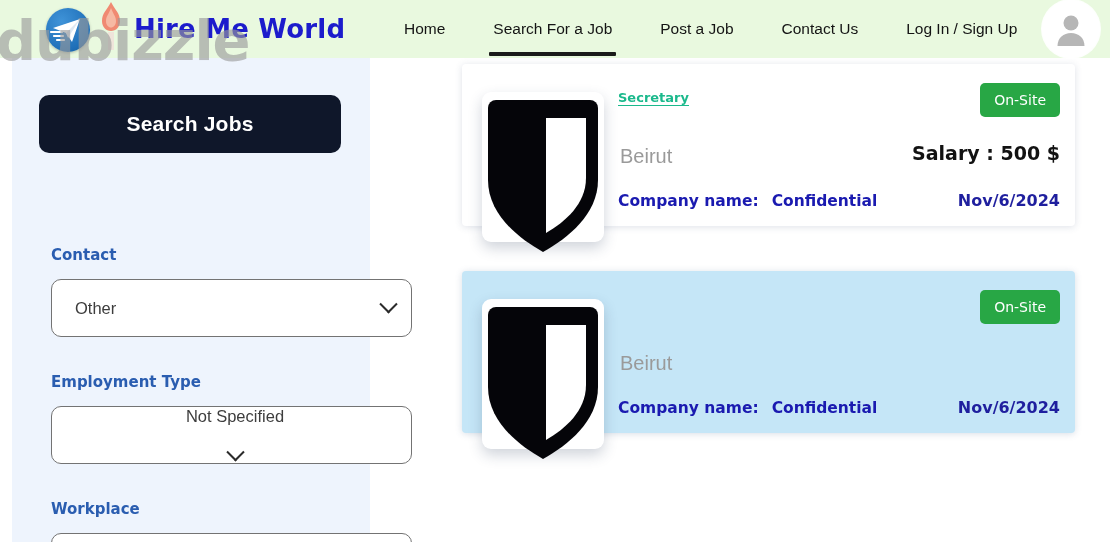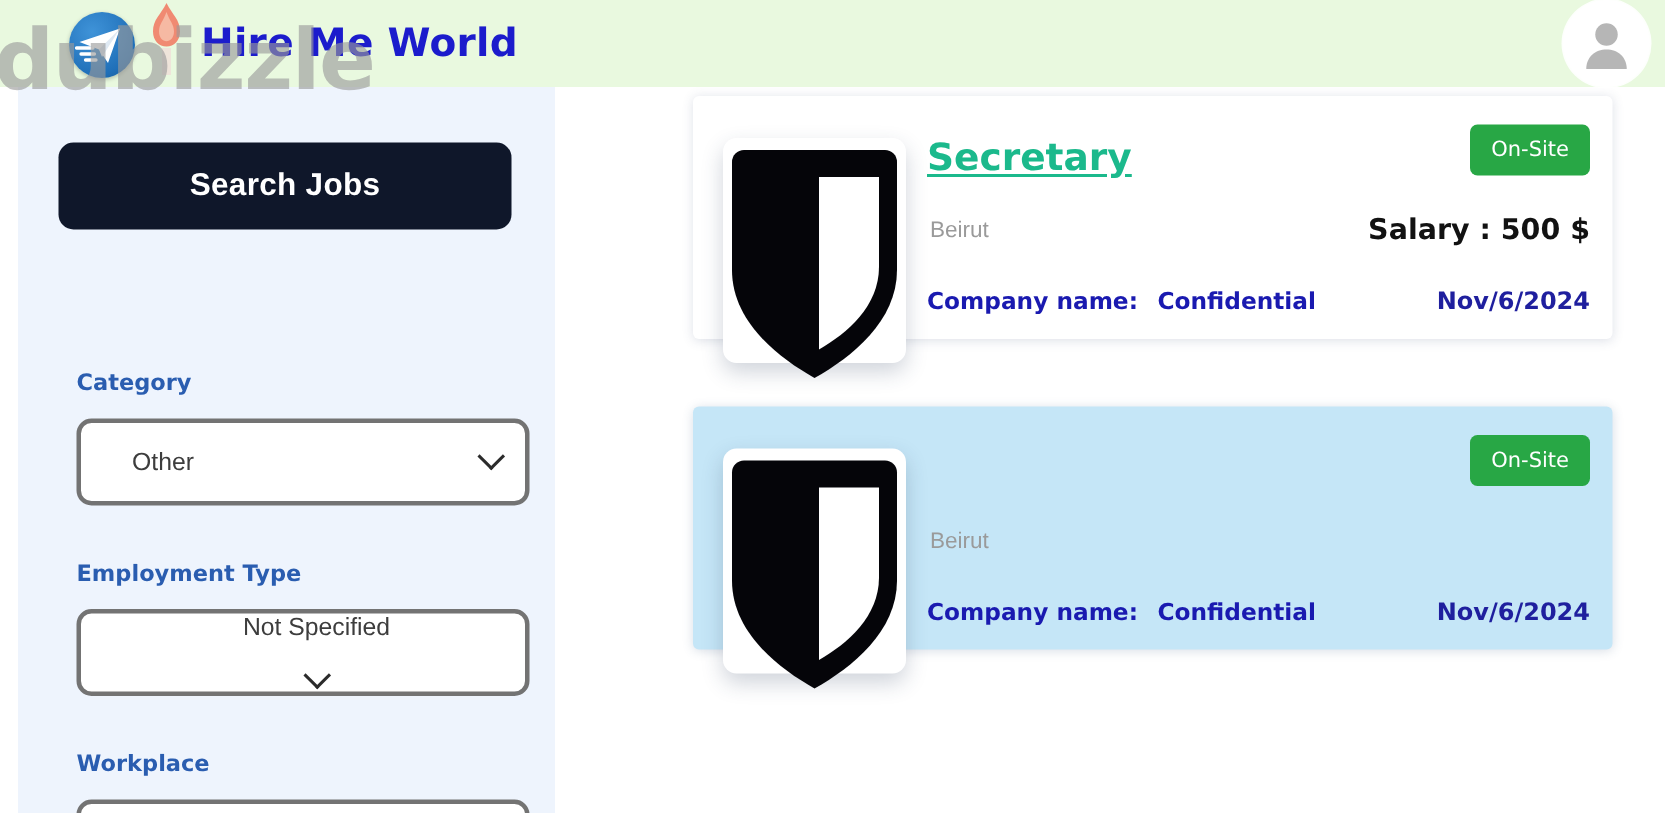--- a/index.html
+++ b/index.html
@@ -118,26 +118,26 @@
   .field-label {
     position:absolute;
     left: 39px;
     font-family: "DejaVu Sans", sans-serif;
     font-size: 15px;
     font-weight: 600;
     color: #2a5db0;
   }
   .select-box {
     position:absolute; left: 39px;
-    width: 302px; height: 58px;
+    width: 361px; height: 58px;
     background:#fff;
-    border: 3px solid #737373;
+    border: 1px solid #737373;
     border-radius: 10px;
     display:flex; align-items:center;
-    padding: 0 16px 0 34px;
+    padding: 0 16px 0 23px;
     cursor:pointer;
   }
   .select-val {
     flex: 1;
     font-size: 16.5px;
     color: #3d3d3d;
     white-space: nowrap;
   }
   .chev {
     width: 13px; height: 13px;
@@ -181,31 +181,31 @@
     overflow: visible;
   }
 
   .card-body {
     position:absolute;
     left: 156px; right: 14px; top: 0; bottom: 0;
   }
   .job-title {
     position:absolute; left: 0; top: 26px;
     font-family: "DejaVu Sans", sans-serif;
-    font-size: 25px;
+    font-size: 13px;
     font-weight: 700;
     color: #1bb98c;
     text-decoration: underline;
     text-underline-offset: 3px;
     cursor: pointer;
     white-space: nowrap;
   }
   .job-loc {
     position:absolute; left: 2px; top: 81px;
-    font-size: 15px;
+    font-size: 20px;
     color: #9a9a9a;
   }
   .job-company {
     position:absolute; left: 0; top: 128px;
     font-family: "DejaVu Sans", sans-serif;
     font-size: 15.5px;
     font-weight: 700;
     color: #1a1ab0;
     white-space: nowrap;
   }
@@ -243,21 +243,21 @@
   }
 </style>
 </head>
 <body>
 
 <div id="page">
 
   <div class="sidebar">
     <button class="search-btn">Search Jobs</button>
 
-    <div class="field-label lbl-1">Category</div>
+    <div class="field-label lbl-1">Contact</div>
     <div class="select-box sel-1">
       <span class="select-val">Other</span>
       <span class="chev"></span>
     </div>
 
     <div class="field-label lbl-2">Employment Type</div>
     <div class="select-box sel-2">
       <span class="select-val">Not Specified</span>
       <span class="chev"></span>
     </div>
@@ -324,20 +324,27 @@
           <svg width="26" height="52" viewBox="0 0 26 52">
             <path d="M13 2 C9 10 4 13 4 21 c0 6 4 10 9 10 s9 -4 9 -10 C22 13 17 10 13 2 z" fill="#f08a72"></path>
             <path d="M13 8 C11 14 8 16 8 21 c0 4 2.4 6.5 5 6.5 s5 -2.5 5 -6.5 C18 16 15 14 13 8 z" fill="#f6b9a3"></path>
             <path d="M10 32 h6 v18 h-6 z" fill="#efe4da"></path>
           </svg>
         </div>
       </div>
       <span class="brand-title">Hire Me World</span>
     </div>
 
+    <nav class="nav">
+      <div class="nav-item">Home</div>
+      <div class="nav-item active">Search For a Job</div>
+      <div class="nav-item">Post a Job</div>
+      <div class="nav-item">Contact Us</div>
+      <div class="nav-item">Log In / Sign Up</div>
+    </nav>
 
     <div class="avatar">
       <svg width="46" height="46" viewBox="0 0 46 46">
         <circle cx="23" cy="23" r="23" fill="#ffffff"></circle>
         <circle cx="23" cy="17" r="7.5" fill="#b6b6b6"></circle>
         <path d="M9.5 40 c0 -8 6 -13 13.5 -13 s13.5 5 13.5 13 z" fill="#b6b6b6"></path>
       </svg>
     </div>
   </div>
 

